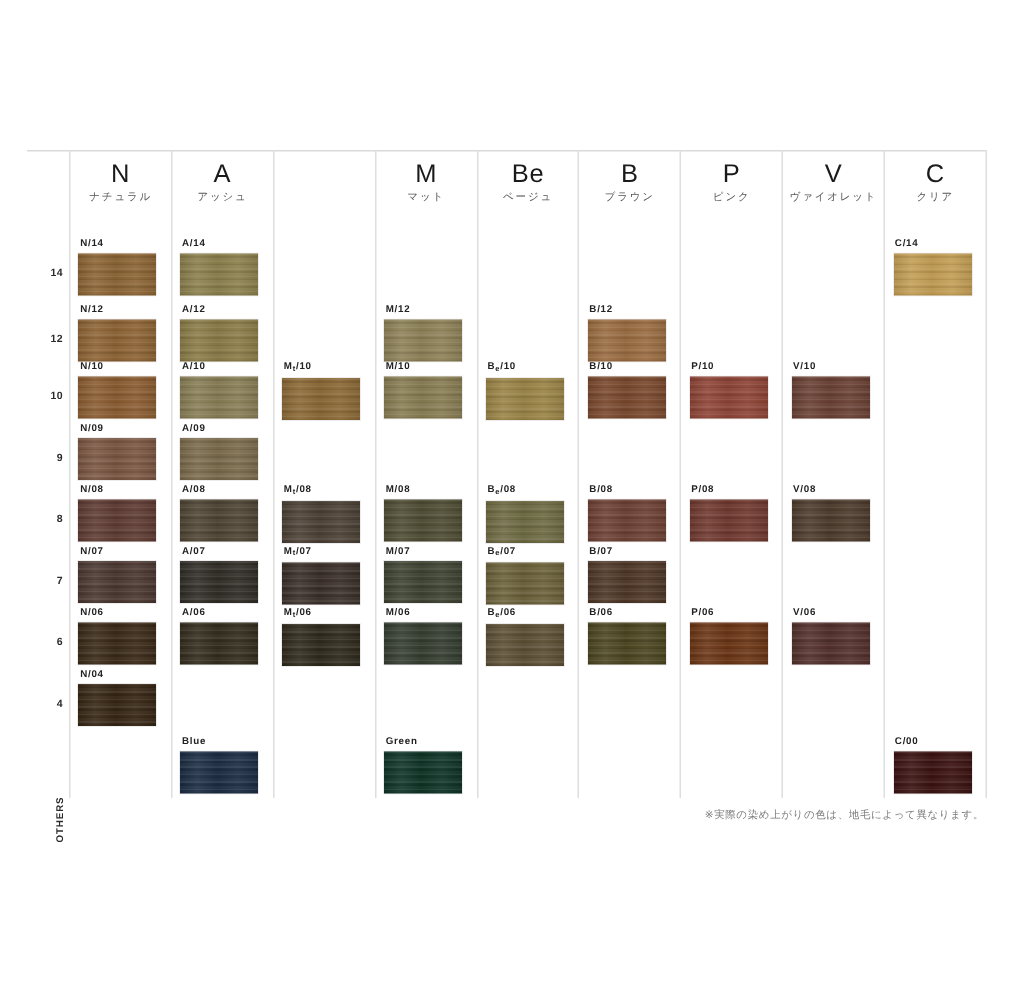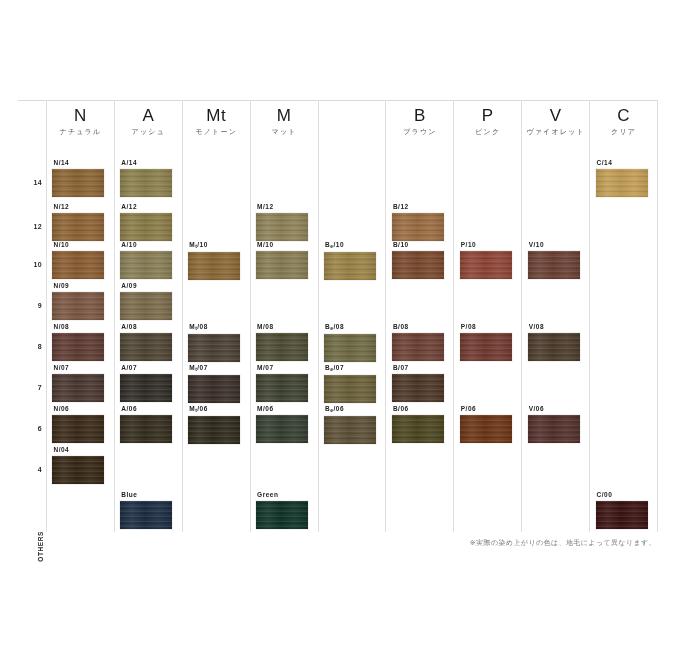--- a/index.html
+++ b/index.html
@@ -254,24 +254,20 @@
         <div class="cell" style="top: 304px;">
           <div class="cell-label">A/06</div>
           <div class="swatch" style="background: rgb(51, 45, 29);"></div>
         </div>
         <div class="cell" style="top: 390px;">
           <div class="cell-label">Blue</div>
           <div class="swatch" style="background: rgb(27, 44, 66);"></div>
         </div>
       </div>
       <div class="tone-col">
-        <div class="col-head">
-          <span class="col-code">Mt</span>
-          <span class="col-kana">モノトーン</span>
-        </div>
         <div class="cell" style="top: 140px;">
           <div class="cell-label">M<sub>t</sub>/10</div>
           <div class="swatch" style="background: rgb(138, 104, 53);"></div>
         </div>
         <div class="cell" style="top: 222px;">
           <div class="cell-label">M<sub>t</sub>/08</div>
           <div class="swatch" style="background: rgb(75, 64, 53);"></div>
         </div>
         <div class="cell" style="top: 263px;">
           <div class="cell-label">M<sub>t</sub>/07</div>
@@ -306,20 +302,24 @@
         <div class="cell" style="top: 304px;">
           <div class="cell-label">M/06</div>
           <div class="swatch" style="background: rgb(53, 61, 48);"></div>
         </div>
         <div class="cell" style="top: 390px;">
           <div class="cell-label">Green</div>
           <div class="swatch" style="background: rgb(15, 51, 38);"></div>
         </div>
       </div>
       <div class="tone-col">
+        <div class="col-head">
+          <span class="col-code">Be</span>
+          <span class="col-kana">ベージュ</span>
+        </div>
         <div class="cell" style="top: 140px;">
           <div class="cell-label">B<sub>e</sub>/10</div>
           <div class="swatch" style="background: rgb(154, 131, 70);"></div>
         </div>
         <div class="cell" style="top: 222px;">
           <div class="cell-label">B<sub>e</sub>/08</div>
           <div class="swatch" style="background: rgb(110, 106, 67);"></div>
         </div>
         <div class="cell" style="top: 263px;">
           <div class="cell-label">B<sub>e</sub>/07</div>

